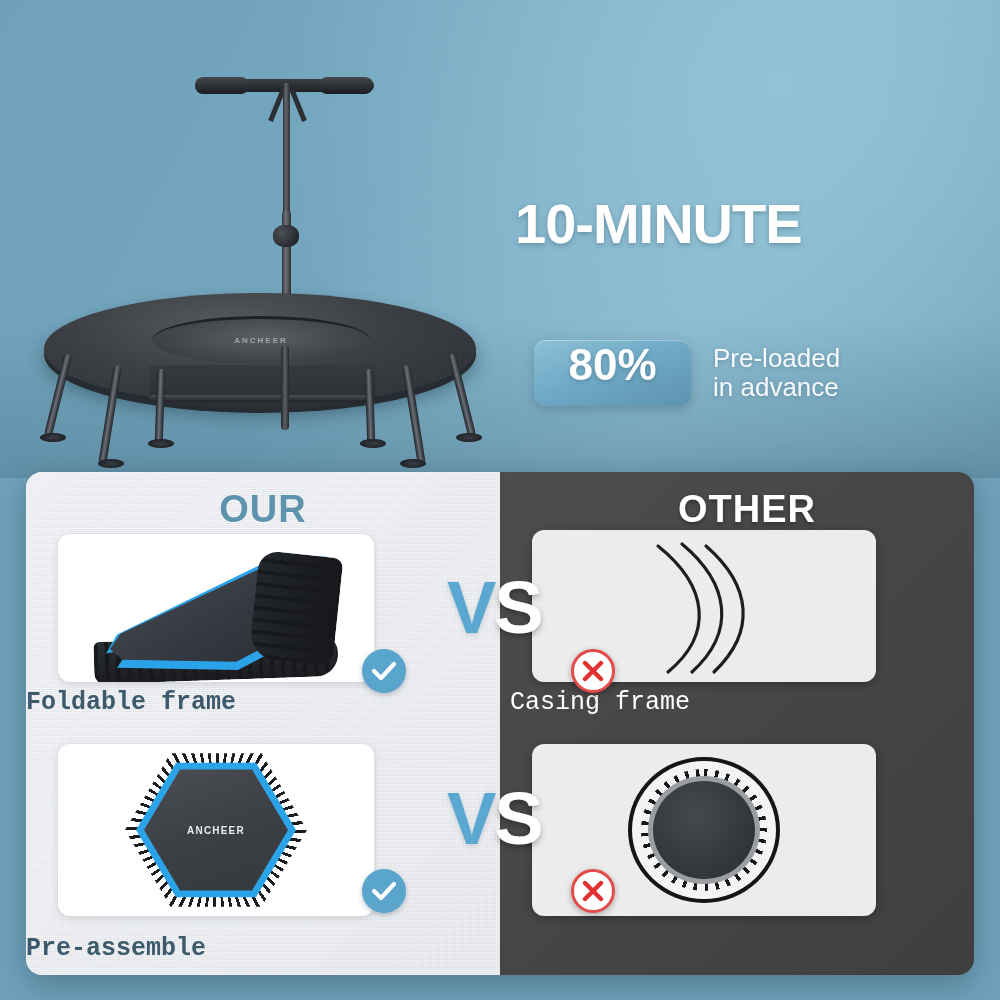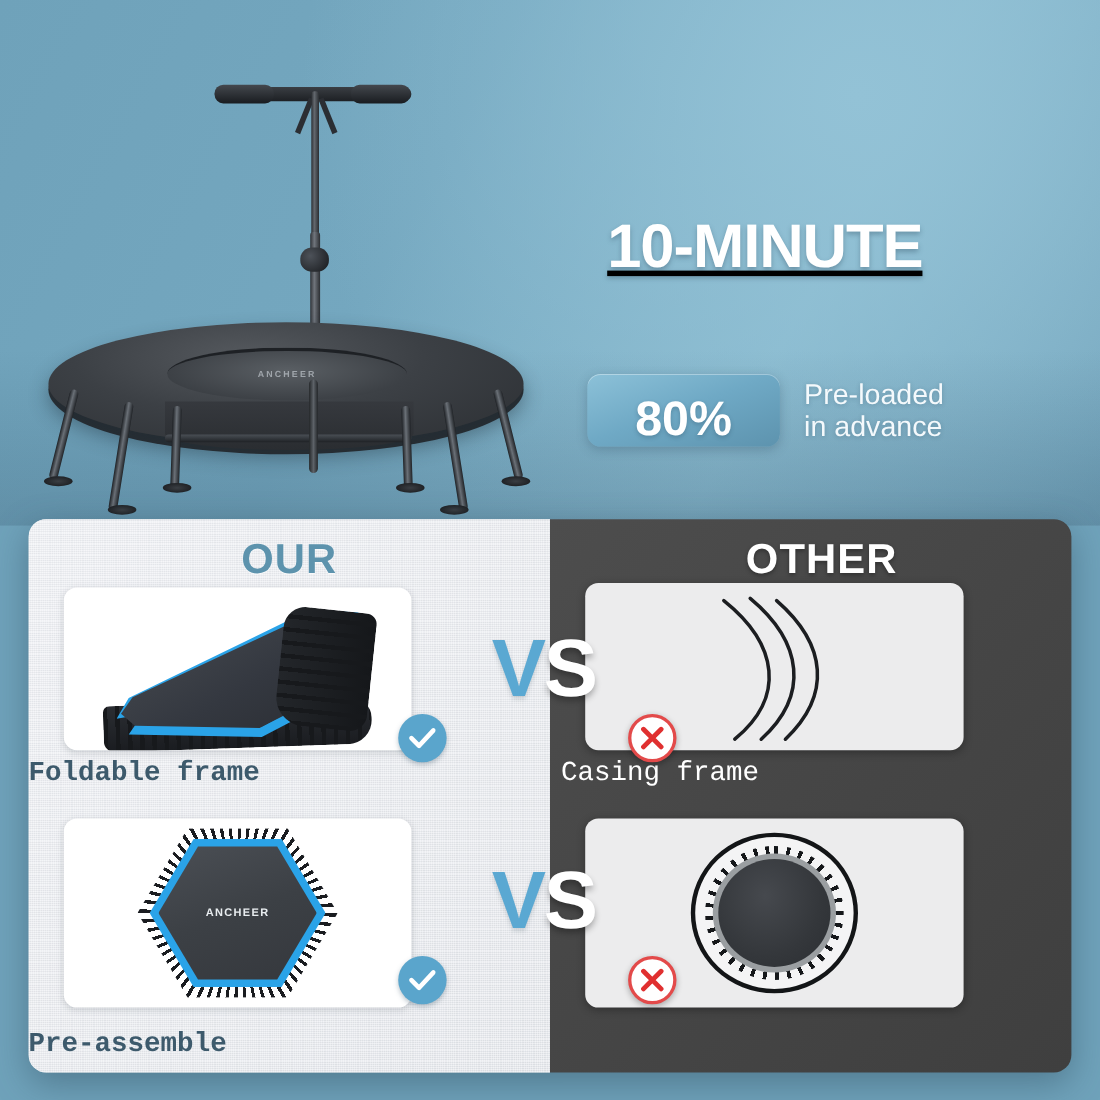--- a/index.html
+++ b/index.html
@@ -95,39 +95,39 @@
     position:absolute; left:120px; top:360px; width:224px; height:7px;
     background:linear-gradient(to bottom,#4a4f55,#1f2226); border-radius:4px;
   }
   .t-centerleg {
     position:absolute; left:251px; top:310px; width:8px; height:85px;
     background:linear-gradient(to right,#242729,#5d6268,#232629); border-radius:4px;
   }
 
   
   #headline {
-    position:absolute; left:552px; top:196px; width:420px;text-decoration:underline;
+    position:absolute; left:515px; top:196px; width:420px;
   }
   #headline .h1 {
     font-size:56px; font-weight:bold; color:#ffffff; letter-spacing:-1px;
     line-height:1.0; text-shadow:0 2px 5px rgba(40,70,90,.35);
   }
   #headline .h2 {
     margin-top:8px; font-size:36px; color:#f2f7fa; letter-spacing:1px;
     line-height:1.05; text-shadow:0 2px 5px rgba(40,70,90,.30);
   }
 
   #badgerow {
     position:absolute; left:534px; top:340px; display:flex; align-items:center;
   }
   #badgepill {
-    width:175px; height:66px; border-radius:12px;
+    width:157px; height:66px; border-radius:12px;
     background:linear-gradient(160deg,#8cc1d8 0%,#6fa9c5 48%,#5d93ae 100%);
     box-shadow:0 3px 10px rgba(40,70,90,.28), inset 0 1px 0 rgba(255,255,255,.35);
-    display:flex; align-items:flex-end; justify-content:center;
+    display:flex; align-items:flex-start; justify-content:center;
   }
   #badgepill .pct {
     font-size:44px; font-weight:bold; color:#ffffff;
     text-shadow:0 2px 4px rgba(40,70,90,.30);
   }
   #badgetext {
     margin-left:22px; font-size:26px; color:#f4f9fc; line-height:1.12;
     text-shadow:0 1px 4px rgba(40,70,90,.28);
   }
 

